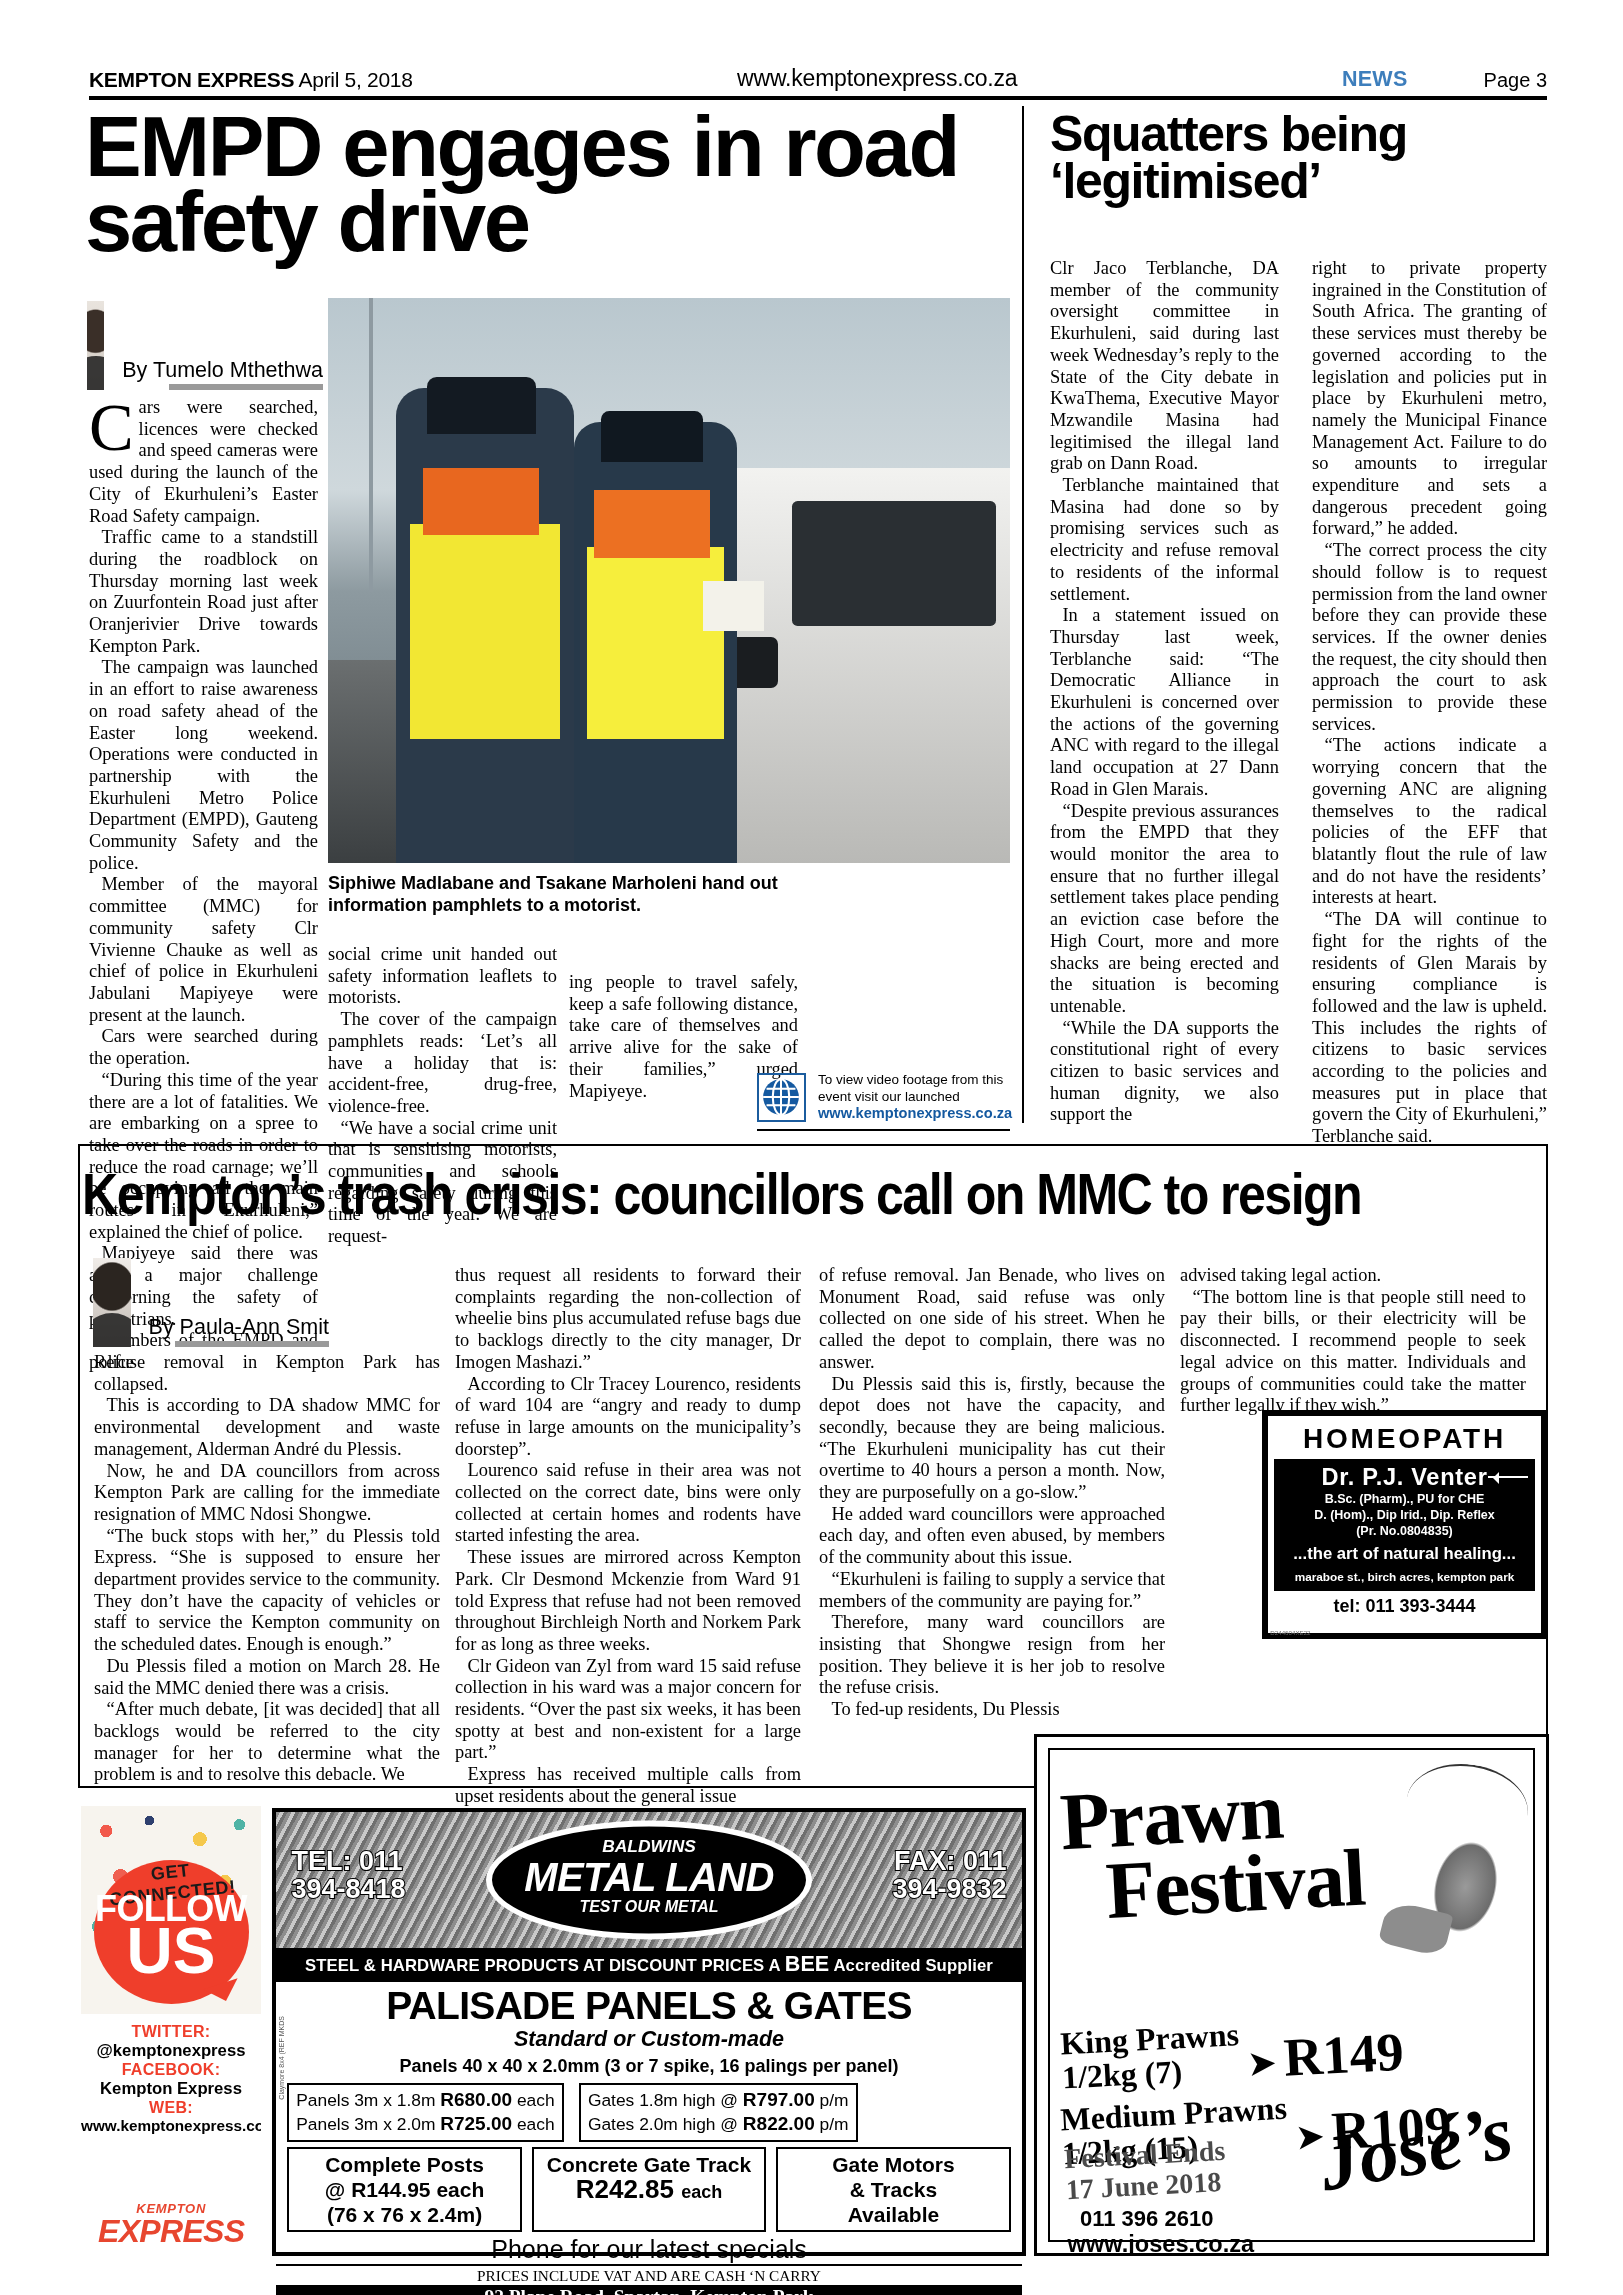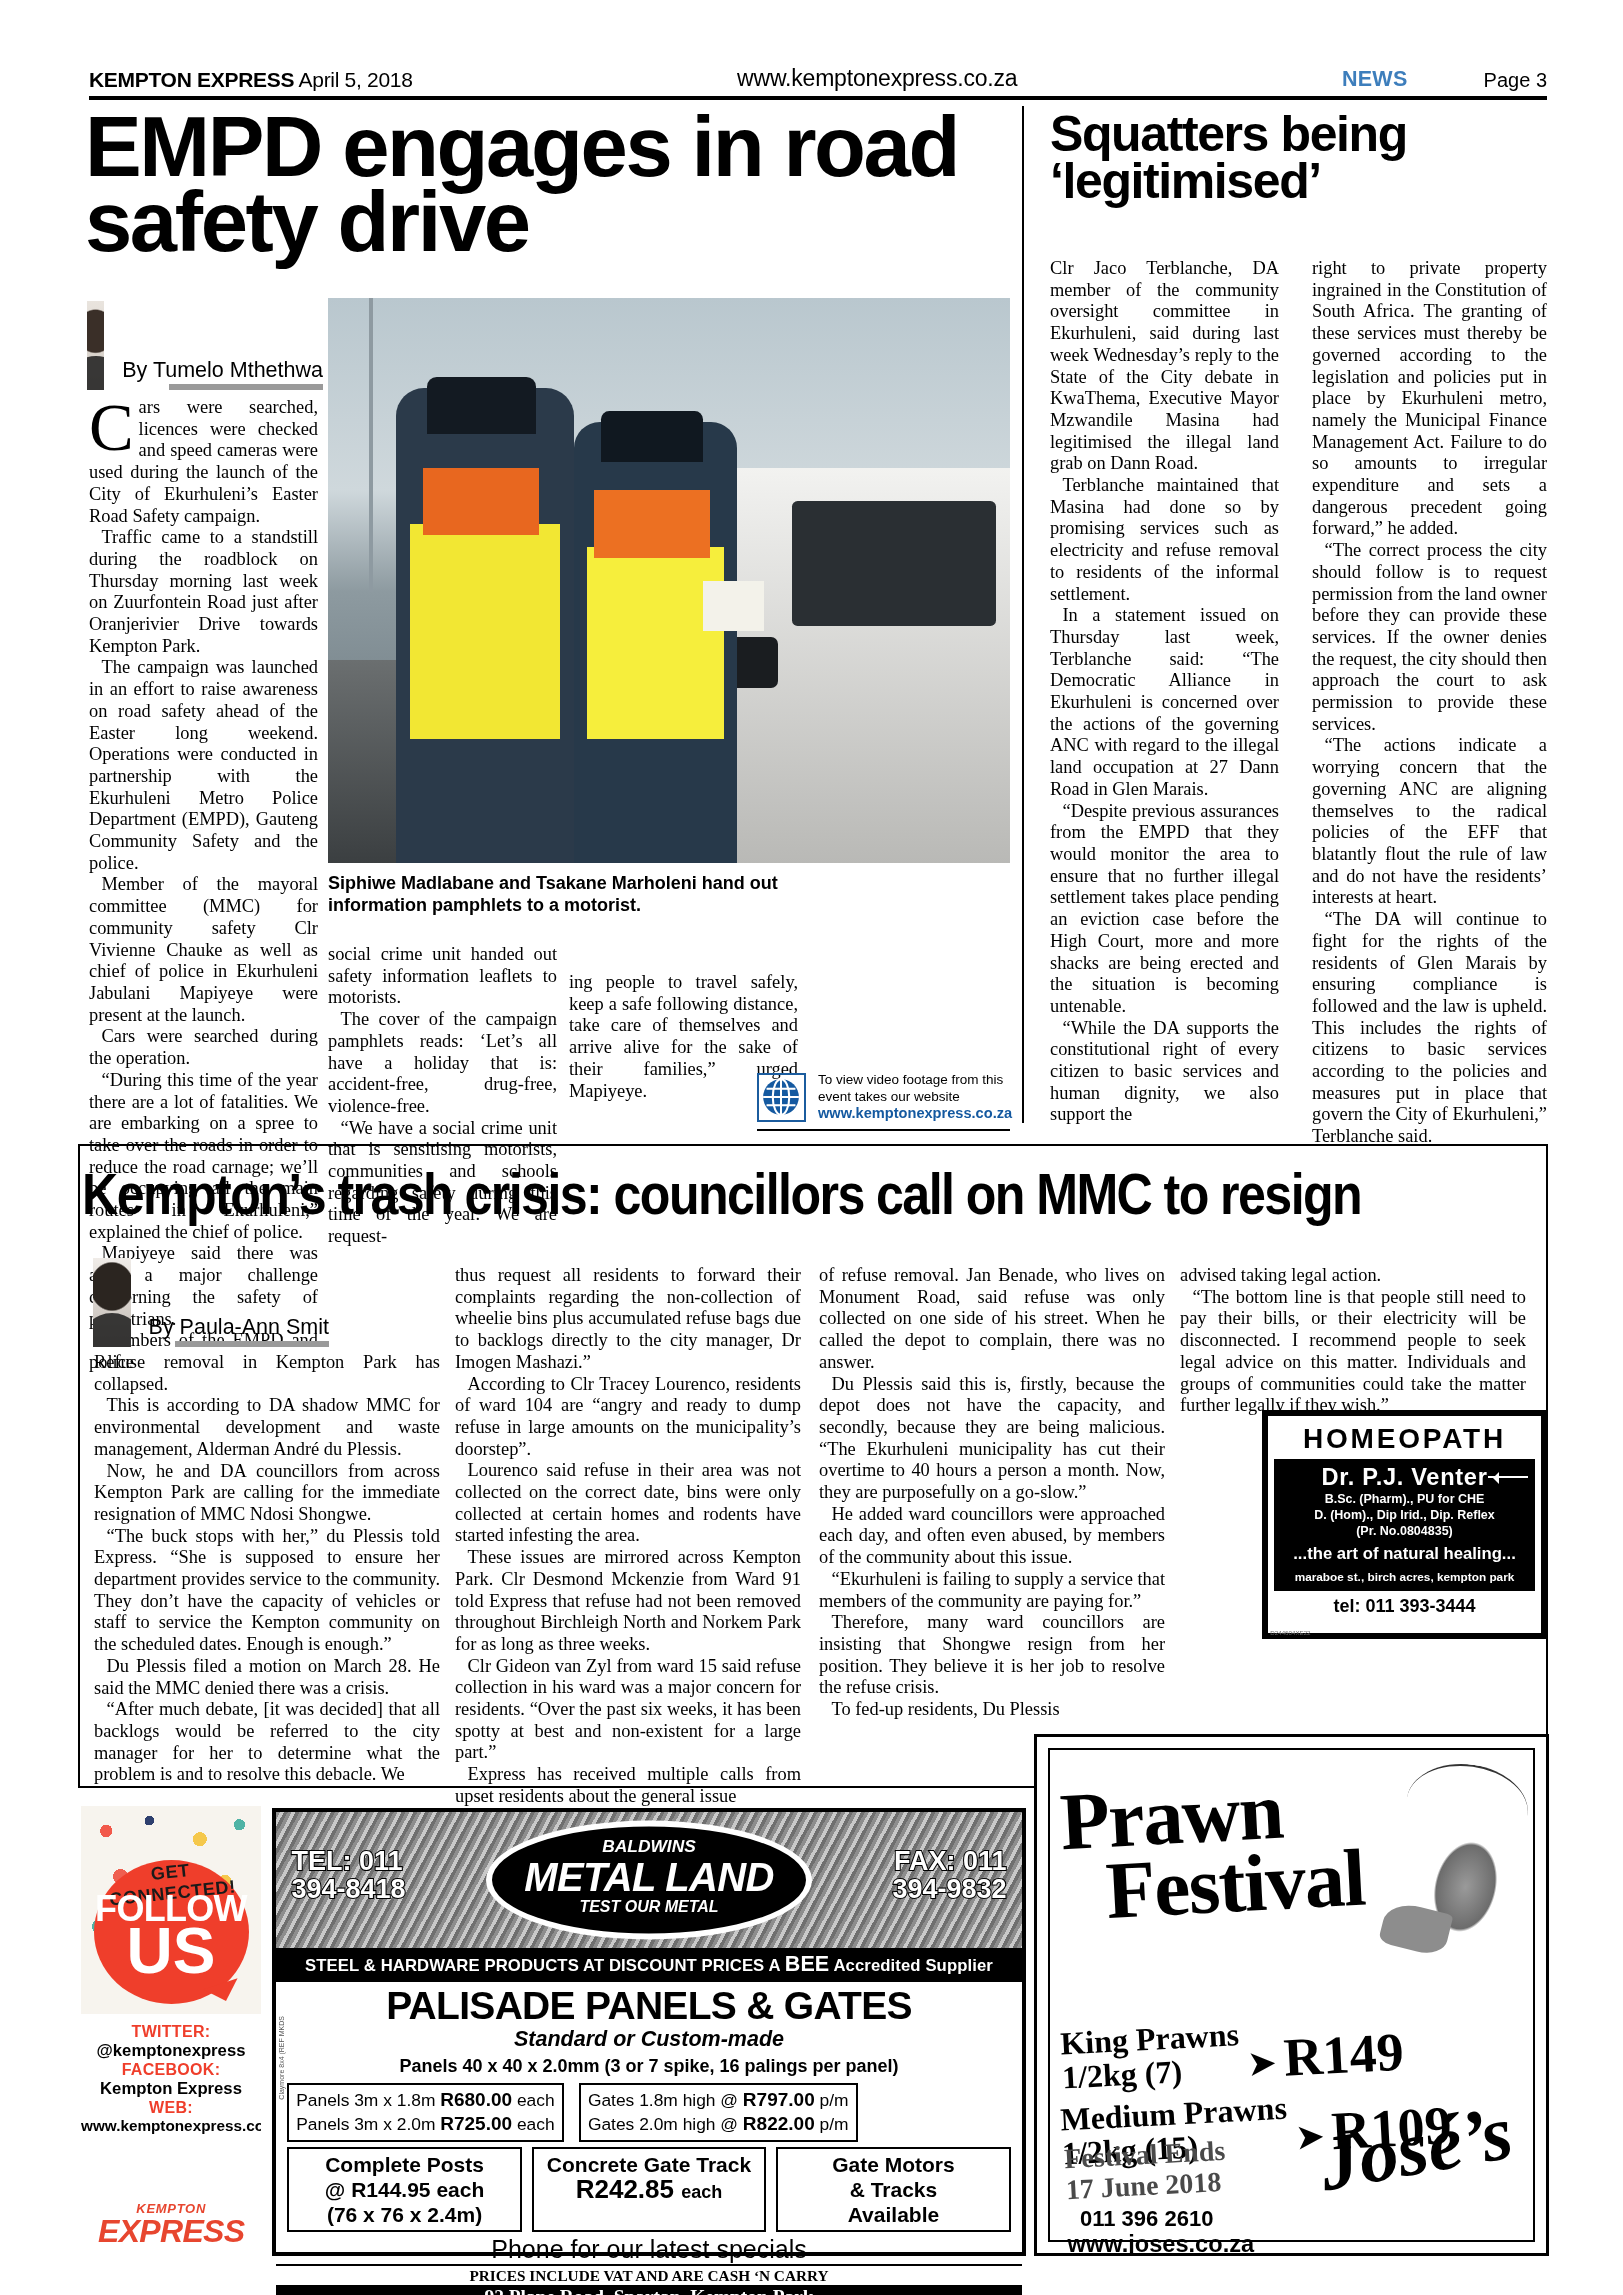--- a/index.html
+++ b/index.html
@@ -243,21 +243,21 @@
   .ml-h1 { font-family:"Liberation Sans",sans-serif; font-weight:700; font-size:39px; text-align:center; letter-spacing:-0.7px; margin-top:2.8px;}
   .ml-h2 { font-family:"Liberation Sans",sans-serif; font-weight:700; font-style:italic; font-size:21.5px; text-align:center; margin-top:-1.4px;}
   .ml-h3 { font-family:"Liberation Sans",sans-serif; font-weight:700; font-size:18px; text-align:center; margin-top:4.2px;}
   .ml-rows { display:flex; gap: 15.3px; padding: 5.6px 11px 0; }
   .ml-bx { border:2.1px solid #000; padding: 2.8px 7px; font-family:"Liberation Sans",sans-serif; font-size:17.4px; line-height:23.6px; }
   .ml-bx b { font-size: 19px; }
   .ml-rows2 { display:flex; gap: 9.7px; padding: 5.6px 11px 0; align-items:stretch;}
   .ml-bx2 { border:2.1px solid #000; flex:1; text-align:center; font-family:"Liberation Sans",sans-serif; font-weight:700; font-size:21px; line-height:25px; padding: 2.8px 4.2px;}
   .ml-bx2 .big { font-size: 26px; }
   .ml-phone { text-align:center; font-family:"Liberation Sans",sans-serif; font-size:25px; padding-top:2.8px; }
-  .ml-vat { text-align:center; font-weight:700; font-size:15.3px; border-top:2.8px solid #000; padding-top:1.4px; }
+  .ml-vat { text-align:center; font-weight:400; font-size:15.3px; border-top:2.8px solid #000; padding-top:1.4px; }
   .ml-addr { background:#000; color:#fff; text-align:center; font-weight:700; font-size:19.4px; padding:1.4px 0;}
   .ml-sidecode { position:absolute; left: 6.2px; top: 208px; font-size: 7px; color:#555;
     writing-mode: vertical-rl; transform: rotate(180deg); font-family:"Liberation Sans",sans-serif;}
 
   
   .ad-prawn {
     position: absolute; left: 1034px; top: 1734px; width: 515px; height: 522px;
     border: 3.5px solid #000; background:#fff; overflow:hidden;
   }
   .pr-inner { position:absolute; inset: 11px; border: 2.1px solid #000; }
@@ -357,21 +357,21 @@
         <circle cx="32" cy="32" r="26" fill="#1459a0"></circle>
         <ellipse cx="32" cy="32" rx="12" ry="26" fill="none" stroke="#fff" stroke-width="3"></ellipse>
         <line x1="6" y1="32" x2="58" y2="32" stroke="#fff" stroke-width="3"></line>
         <line x1="11" y1="20" x2="53" y2="20" stroke="#fff" stroke-width="3"></line>
         <line x1="11" y1="44" x2="53" y2="44" stroke="#fff" stroke-width="3"></line>
         <line x1="32" y1="6" x2="32" y2="58" stroke="#fff" stroke-width="3"></line>
       </svg>
     </div>
     <div class="vb-txt">
       <div>To view video footage from this</div>
-      <div>event takes our website</div>
+      <div>event visit our launched</div>
       <div class="url">www.kemptonexpress.co.za</div>
     </div>
   </div>
   <div class="vb-rule"></div>
 
   <div class="col" id="s2c1" style="left:1050px; top:258px; width:229px; height:868px;">
       <p class="noind">Clr Jaco Terblanche, DA member of the community oversight committee in Ekurhuleni, said during last week Wednesday’s reply to the State of the City debate in KwaThema, Executive Mayor Mzwandile Masina had legitimised the illegal land grab on Dann Road.</p>
       <p>Terblanche maintained that Masina had done so by promising services such as electricity and refuse removal to residents of the informal settlement.</p>
       <p>In a statement issued on Thursday last week, Terblanche said: “The Democratic Alliance in Ekurhuleni is concerned over the actions of the governing ANC with regard to the illegal land occupation at 27 Dann Road in Glen Marais.</p>
       <p>“Despite previous assurances from the EMPD that they would monitor the area to ensure that no further illegal settlement takes place pending an eviction case before the High Court, more and more shacks are being erected and the situation is becoming untenable.</p>

